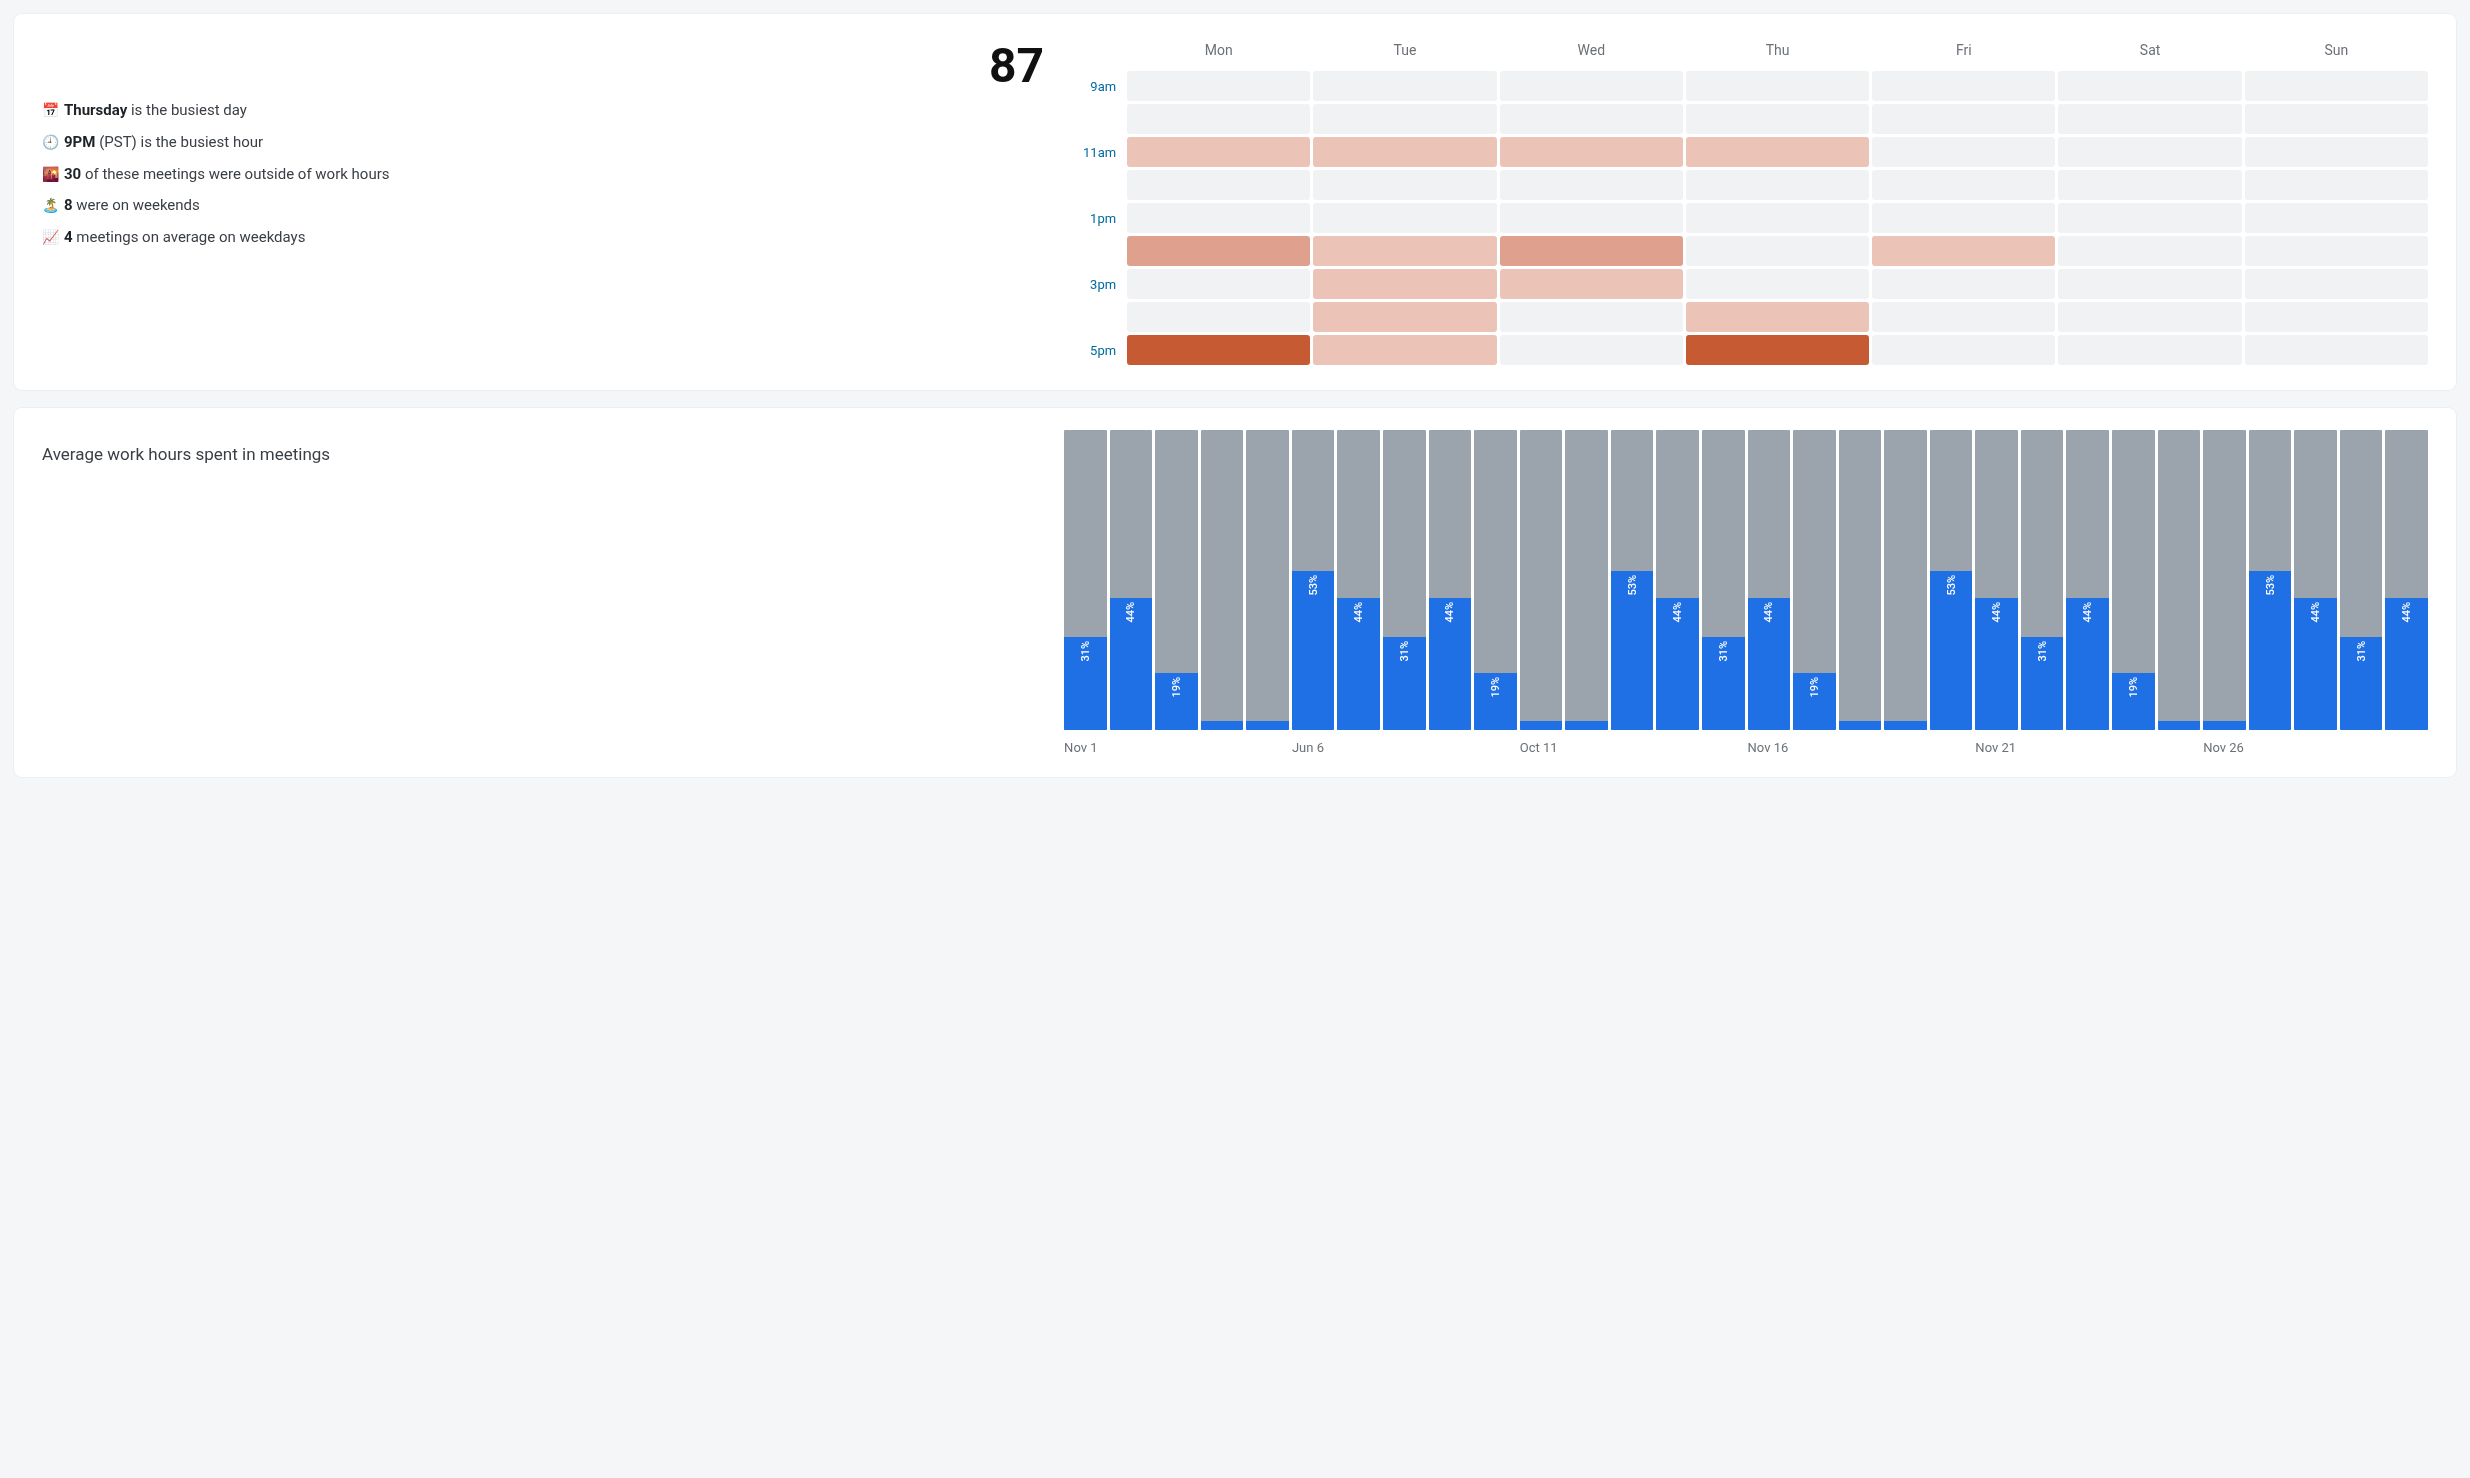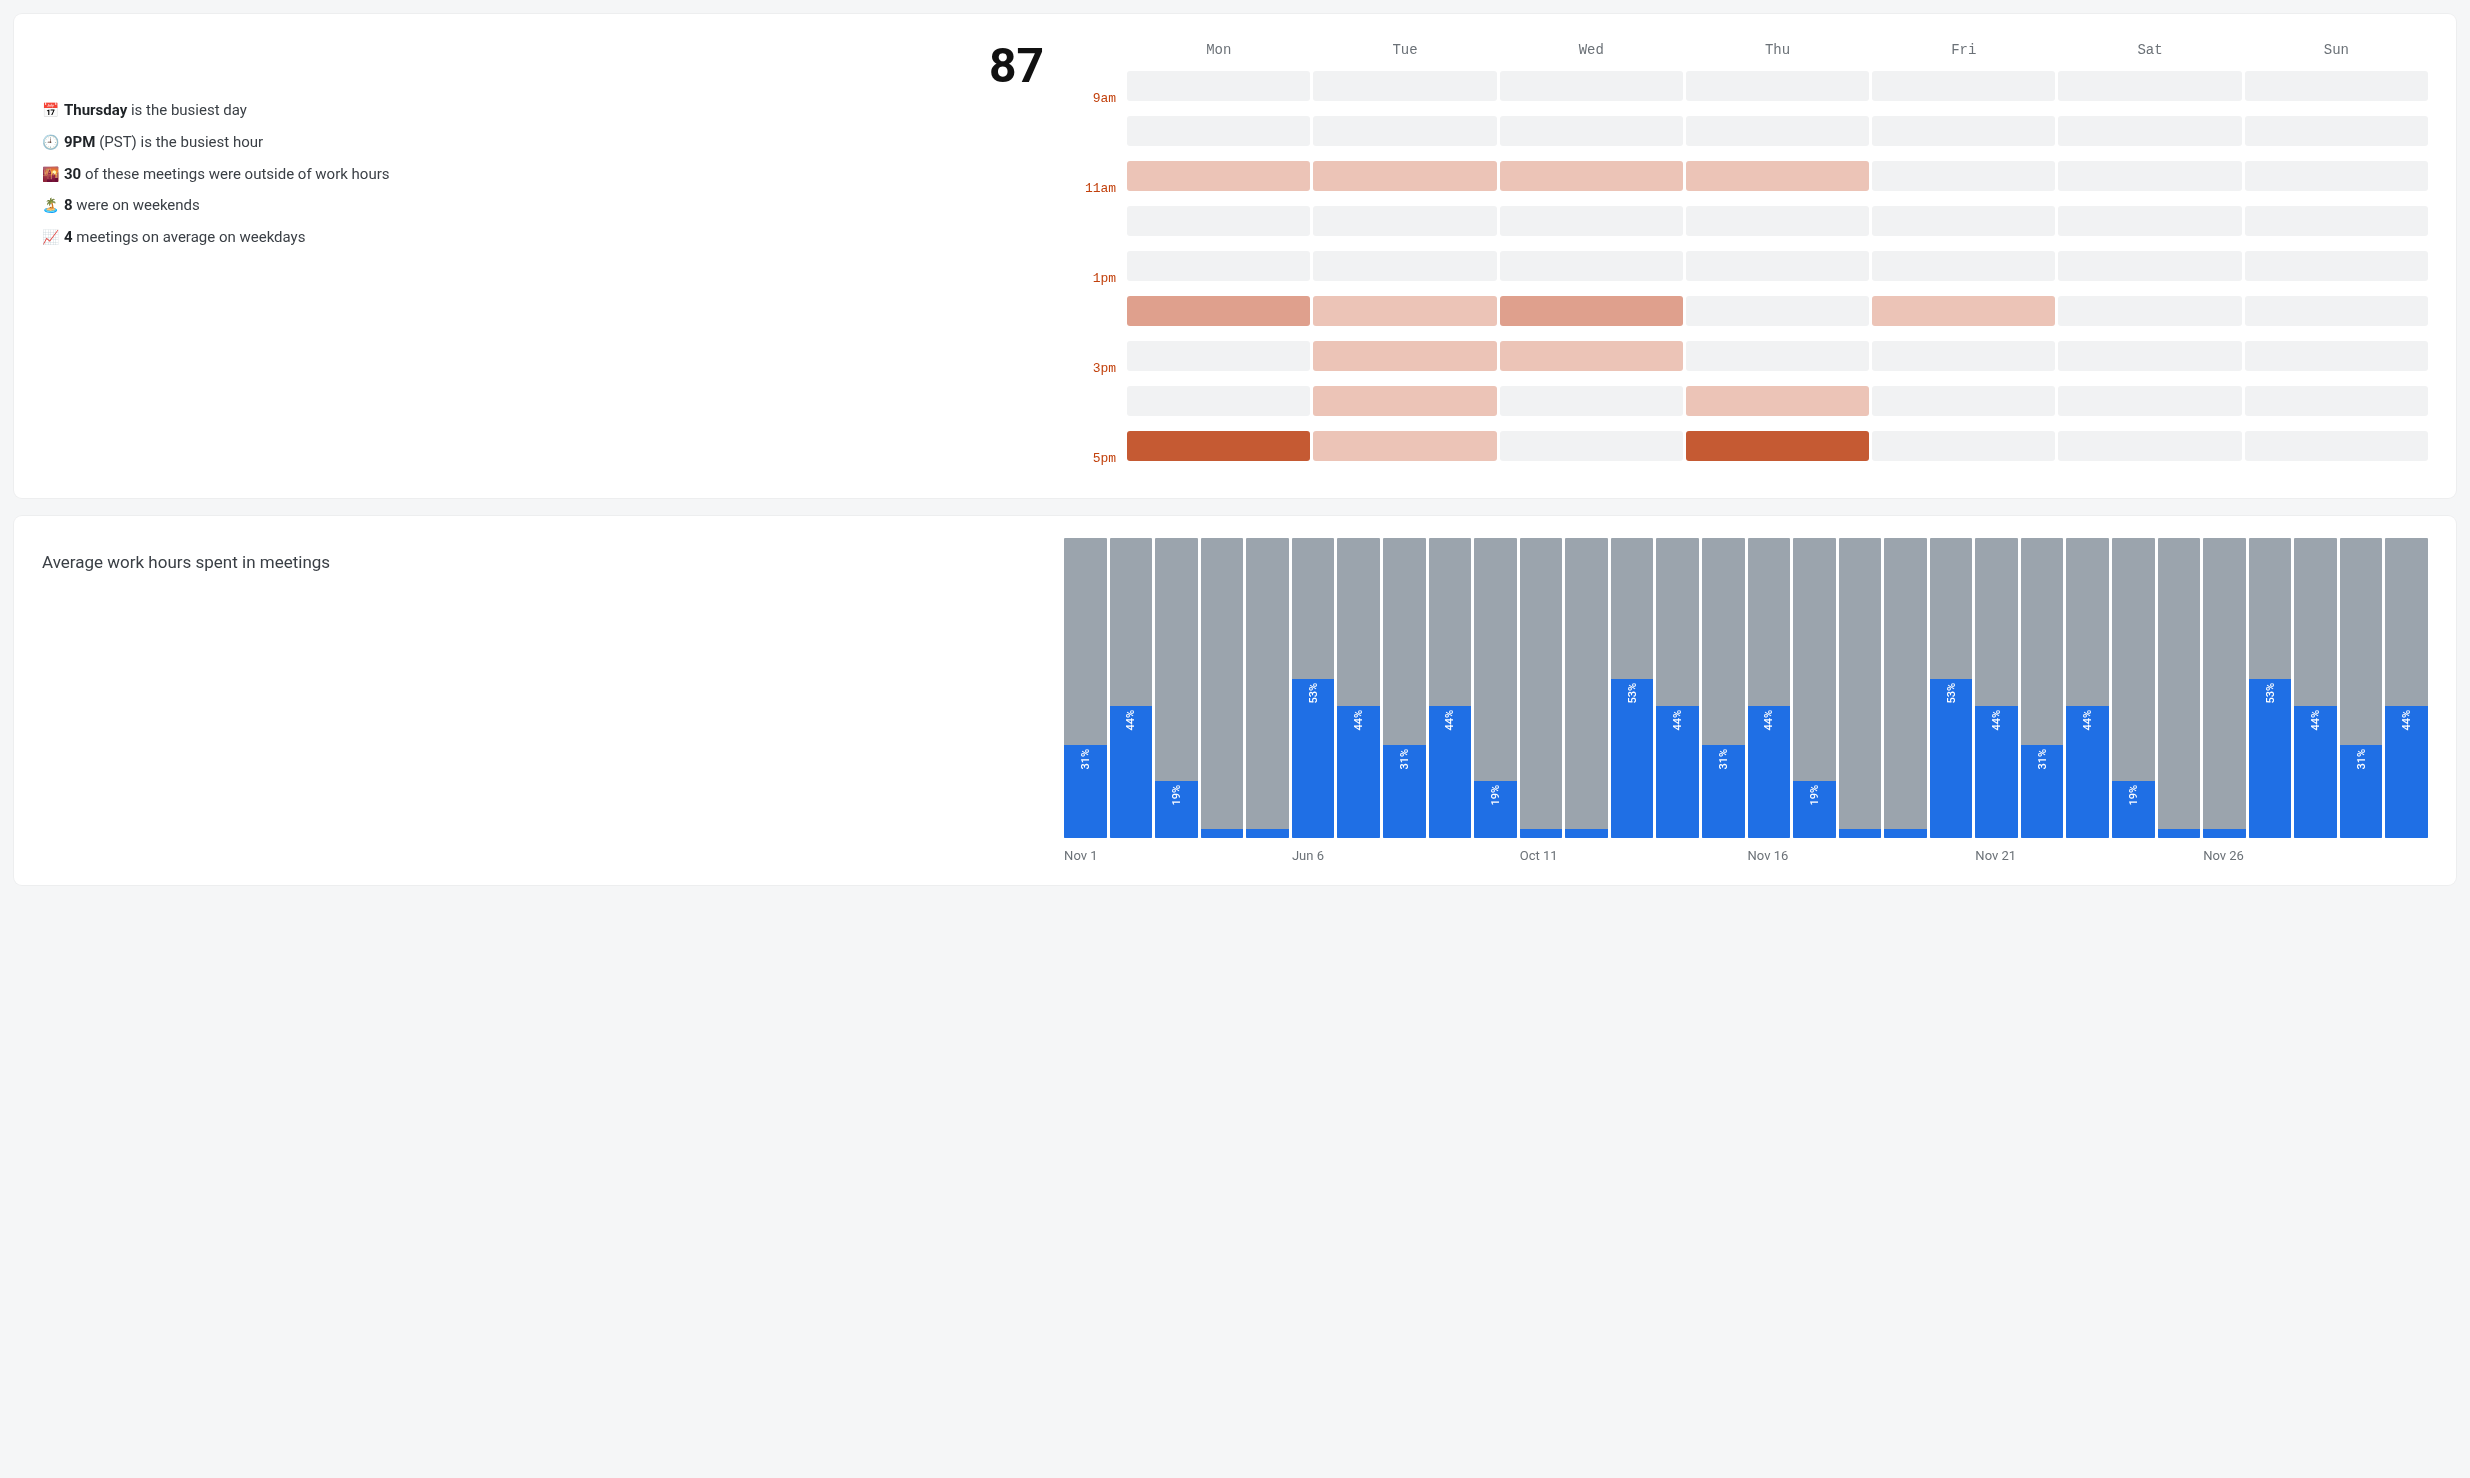--- a/index.html
+++ b/index.html
@@ -73,38 +73,36 @@
   }
   .summary-line strong { font-weight: 700; color: #1f2327; }
 
   
   .heatmap { width: 100%; }
   .hm-header-row, .hm-row {
     display: grid;
     grid-template-columns: 60px repeat(7, 1fr);
     gap: 3px;
     margin-bottom: 3px;
-    font-family: Liberation Mono, monospace;
   }
   .hm-header-row .hm-day {
     text-align: center;
     font-size: 14px;
     color: #6b7177;
     padding: 6px 0 10px 0;
   }
   .hm-hour-label {
     font-size: 13px;
-    color: #c2410c;
+    color: #0369a1;
     text-align: right;
     padding-right: 8px;
     display: flex;
     align-items: center;
     justify-content: flex-end;
     height: 30px;
-    margin-top: 12px;
   }
   .hm-cell {
     height: 30px;
     border-radius: 3px;
   }
 
   
   .barchart {
     width: 100%;
   }

